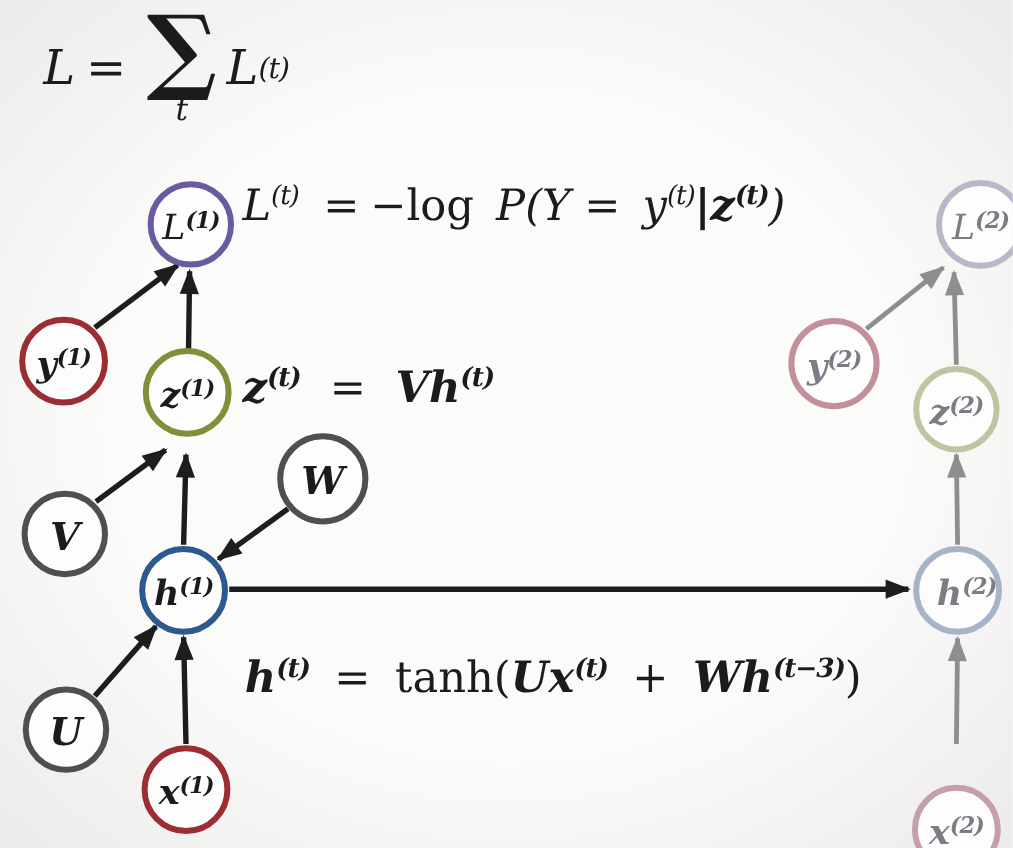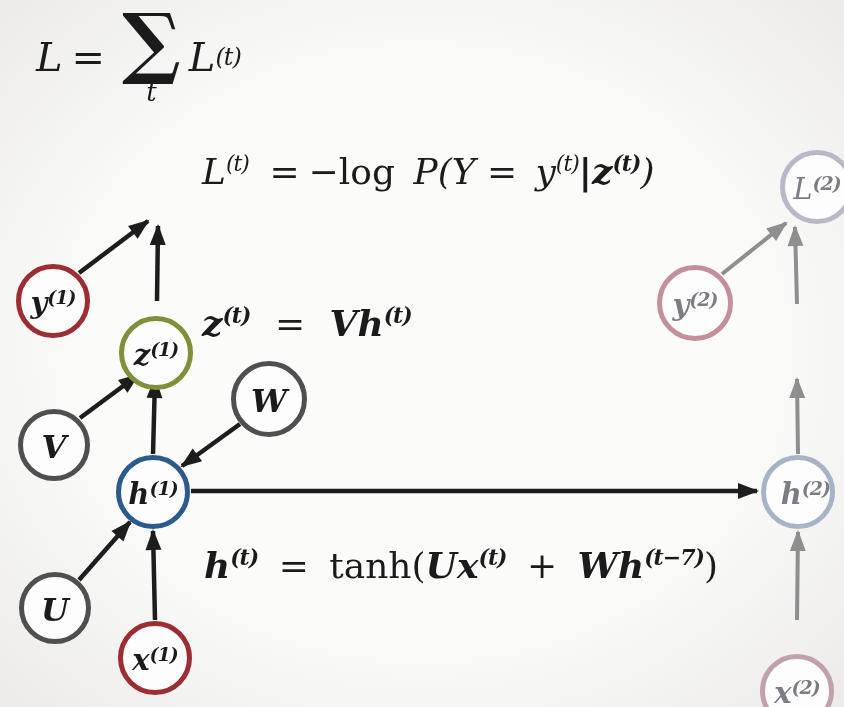--- a/index.html
+++ b/index.html
@@ -85,27 +85,30 @@
     <span class="mb">z</span><sup class="ms msb">(t)</sup>
     <span class="mo" style="margin:0 13px;">=</span>
     <span class="mb">V</span><span class="mb">h</span><sup class="ms msb">(t)</sup>
   </div>
 
   <div class="eq" style="left:204px;top:544px;">
     <span class="mb">h</span><sup class="ms msb">(t)</sup>
     <span class="mo">=</span>
     <span class="mr">tanh(</span><span class="mb">U</span><span class="mb">x</span><sup class="ms msb">(t)</sup>
     <span class="mo">+</span>
-    <span class="mb">W</span><span class="mb">h</span><sup class="ms msb">(t−7)</sup><span class="mr">)</span>
+    <span class="mb">W</span><span class="mb">h</span><sup class="ms msb">(t−3)</sup><span class="mr">)</span>
   </div>
 
+  <div class="node" style="left:123px;top:151px;width:72px;height:72px;border-color:#6b5b9e;">
+    <span class="nl"><span class="lab plain">L</span><sup class="nsup">(1)</sup></span>
+  </div>
   <div class="node" style="left:16px;top:264px;width:74px;height:74px;border-color:#9c2d33;">
     <span class="nl"><span class="lab">y</span><sup class="nsup">(1)</sup></span>
   </div>
-  <div class="node" style="left:119px;top:316px;width:74px;height:74px;border-color:#7e9038;">
+  <div class="node" style="left:119px;top:290px;width:74px;height:74px;border-color:#7e9038;">
     <span class="nl"><span class="lab">z</span><sup class="nsup">(1)</sup></span>
   </div>
   <div class="node" style="left:18px;top:409px;width:72px;height:72px;border-color:#4f4f4f;">
     <span class="nl"><span class="lab big">V</span></span>
   </div>
   <div class="node" style="left:116px;top:455px;width:74px;height:74px;border-color:#2d5a8e;align-items:center;">
     <span class="nl"><span class="lab">h</span><sup class="nsup">(1)</sup></span>
   </div>
   <div class="node" style="left:231px;top:361px;width:76px;height:76px;border-color:#4f4f4f;">
     <span class="nl"><span class="lab big">W</span></span>
@@ -116,20 +119,23 @@
   <div class="node" style="left:118px;top:621px;width:74px;height:74px;border-color:#9c2d33;align-items:center;">
     <span class="nl"><span class="lab">x</span><sup class="nsup">(1)</sup></span>
   </div>
 
   <div class="node faded" style="left:780px;top:150px;width:74px;height:74px;border-color:#bab8c8;">
     <span class="nl"><span class="lab plain">L</span><sup class="nsup">(2)</sup></span>
   </div>
   <div class="node faded" style="left:657px;top:265px;width:76px;height:76px;border-color:#c38f9b;">
     <span class="nl"><span class="lab">y</span><sup class="nsup">(2)</sup></span>
   </div>
+  <div class="node faded" style="left:761px;top:305px;width:72px;height:72px;border-color:#bfc4a3;">
+    <span class="nl"><span class="lab">z</span><sup class="nsup">(2)</sup></span>
+  </div>
   <div class="node faded" style="left:761px;top:455px;width:74px;height:74px;border-color:#a7b4c8;justify-content:flex-end;">
     <span class="nl"><span class="lab">h</span><sup class="nsup">(2)</sup></span>
   </div>
   <div class="node faded" style="left:760px;top:654px;width:74px;height:74px;border-color:#c49fad;justify-content:center;">
     <span class="nl"><span class="lab">x</span><sup class="nsup">(2)</sup></span>
   </div>
 
 </div>
 
 </body></html>

